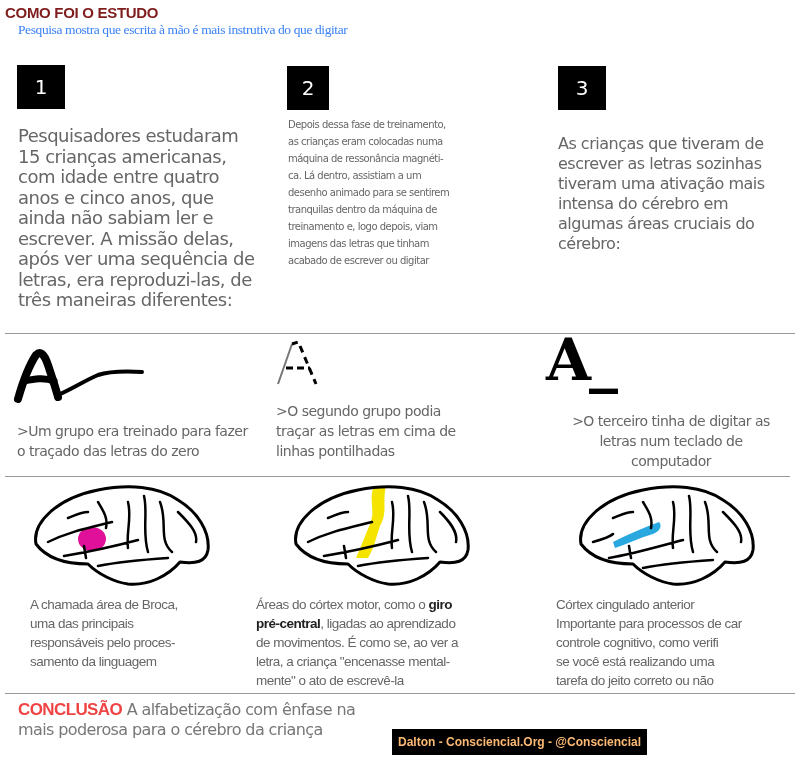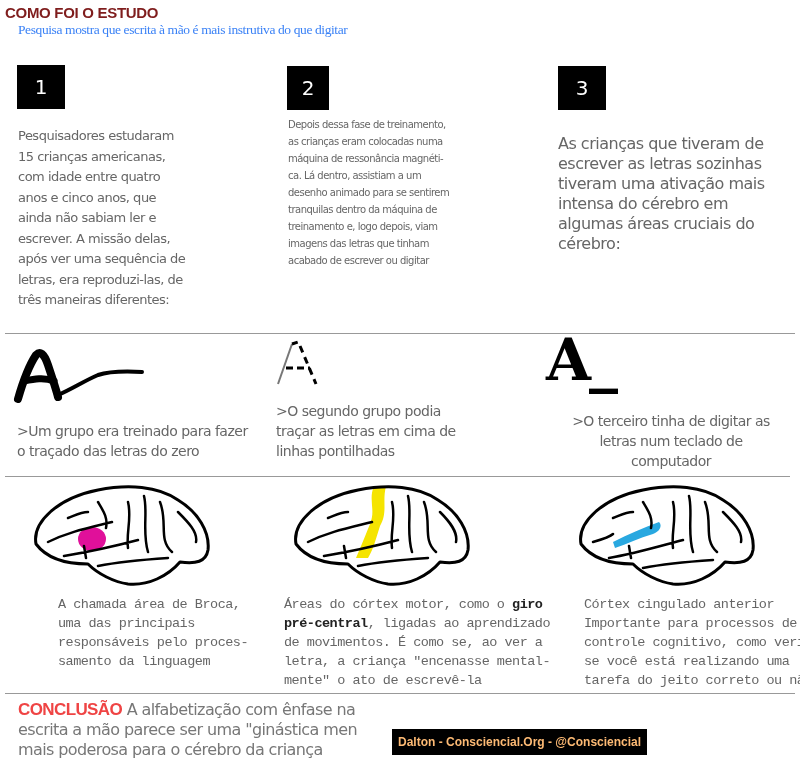--- a/index.html
+++ b/index.html
@@ -5,31 +5,31 @@
     * { margin: 0; padding: 0; box-sizing: border-box; }
     html, body { width: 800px; height: 774px; background: #ffffff; overflow: hidden; }
     body { position: relative; font-family: "DejaVu Sans", sans-serif; color: #555; }
 
     .header-title { position: absolute; left: 5px; top: 4px; font-family: "Liberation Sans", sans-serif; font-weight: bold; font-size: 15px; color: #7f1d1d; letter-spacing: -0.3px; }
     .header-sub { position: absolute; left: 5px; top: 22px; font-family: Liberation Serif, serif; font-size: 13.5px; color: #3b82f6; letter-spacing: -0.4px; margin-left: 13px; }
 
     .num-box { position: absolute; width: 48px; height: 44px; background: #000; color: #fff; font-family: "DejaVu Sans", sans-serif; font-size: 20px; display: flex; align-items: center; justify-content: center; }
 
     .step-text { position: absolute; font-family: "DejaVu Sans", sans-serif; color: #666; letter-spacing: -0.5px; white-space: pre-line; }
-    .step1 { left: 18px; top: 126px; width: 260px; font-size: 13px; line-height: 20.5px; }
+    .step1 { left: 18px; top: 126px; width: 260px; font-size: 18px; line-height: 20.5px; }
     .step2 { left: 288px; top: 116px; width: 270px; font-size: 10px; line-height: 17px; }
     .step3 { left: 558px; top: 134px; width: 240px; font-size: 16px; line-height: 20px; }
 
     .hr { position: absolute; height: 1px; background: #999; }
 
     .glyph { position: absolute; }
     .method-text { position: absolute; font-family: "DejaVu Sans", sans-serif; font-size: 14px; line-height: 20px; color: #666; letter-spacing: -0.5px; white-space: pre-line; }
 
     .brain { position: absolute; }
-    .brain-text { position: absolute; font-family: Liberation Mono, monospace; font-size: 13.5px; line-height: 19px; color: #666; letter-spacing: -0.5px; white-space: pre-line; overflow: hidden; margin-left: 28px; }
+    .brain-text { position: absolute; font-family: Liberation Sans, sans-serif; font-size: 13.5px; line-height: 19px; color: #666; letter-spacing: -0.5px; white-space: pre-line; overflow: hidden; }
     .brain-text b { color: #222; font-weight: bold; }
 
     .conclusion { position: absolute; left: 18px; top: 700px; width: 375px; font-family: "DejaVu Sans", sans-serif; font-size: 16px; line-height: 20px; color: #777; letter-spacing: -0.6px; overflow: hidden; white-space: nowrap; }
     .conclusion .label { font-weight: bold; color: #ef4444; font-family: "Liberation Sans", sans-serif; font-size: 17px; }
     .conclusion div { white-space: nowrap; }
 
     .watermark { position: absolute; left: 392px; top: 729px; height: 26px; padding: 0 6px; background: #000; color: #fdba74; font-family: "Liberation Sans", sans-serif; font-weight: bold; font-size: 12px; line-height: 26px; white-space: nowrap; }
   </style>
 </head>
 <body>
@@ -126,17 +126,16 @@
 <div class="brain-text" style="left:556px;top:595px;width:244px;">Córtex cingulado anterior
 Importante para processos de car
 controle cognitivo, como verifi
 se você está realizando uma
 tarefa do jeito correto ou não</div>
 
 <div class="hr" style="left:5px;top:693px;width:790px;"></div>
 
 <div class="conclusion">
   <div><span class="label">CONCLUSÃO</span><span> A alfabetização com ênfase na</span></div>
-  <div>escrita a mão parece ser uma "ginástica men</div>
   <div>mais poderosa para o cérebro da criança</div>
 </div>
 
 <div class="watermark">Dalton - Consciencial.Org - @Consciencial</div>
 
 </body></html>

